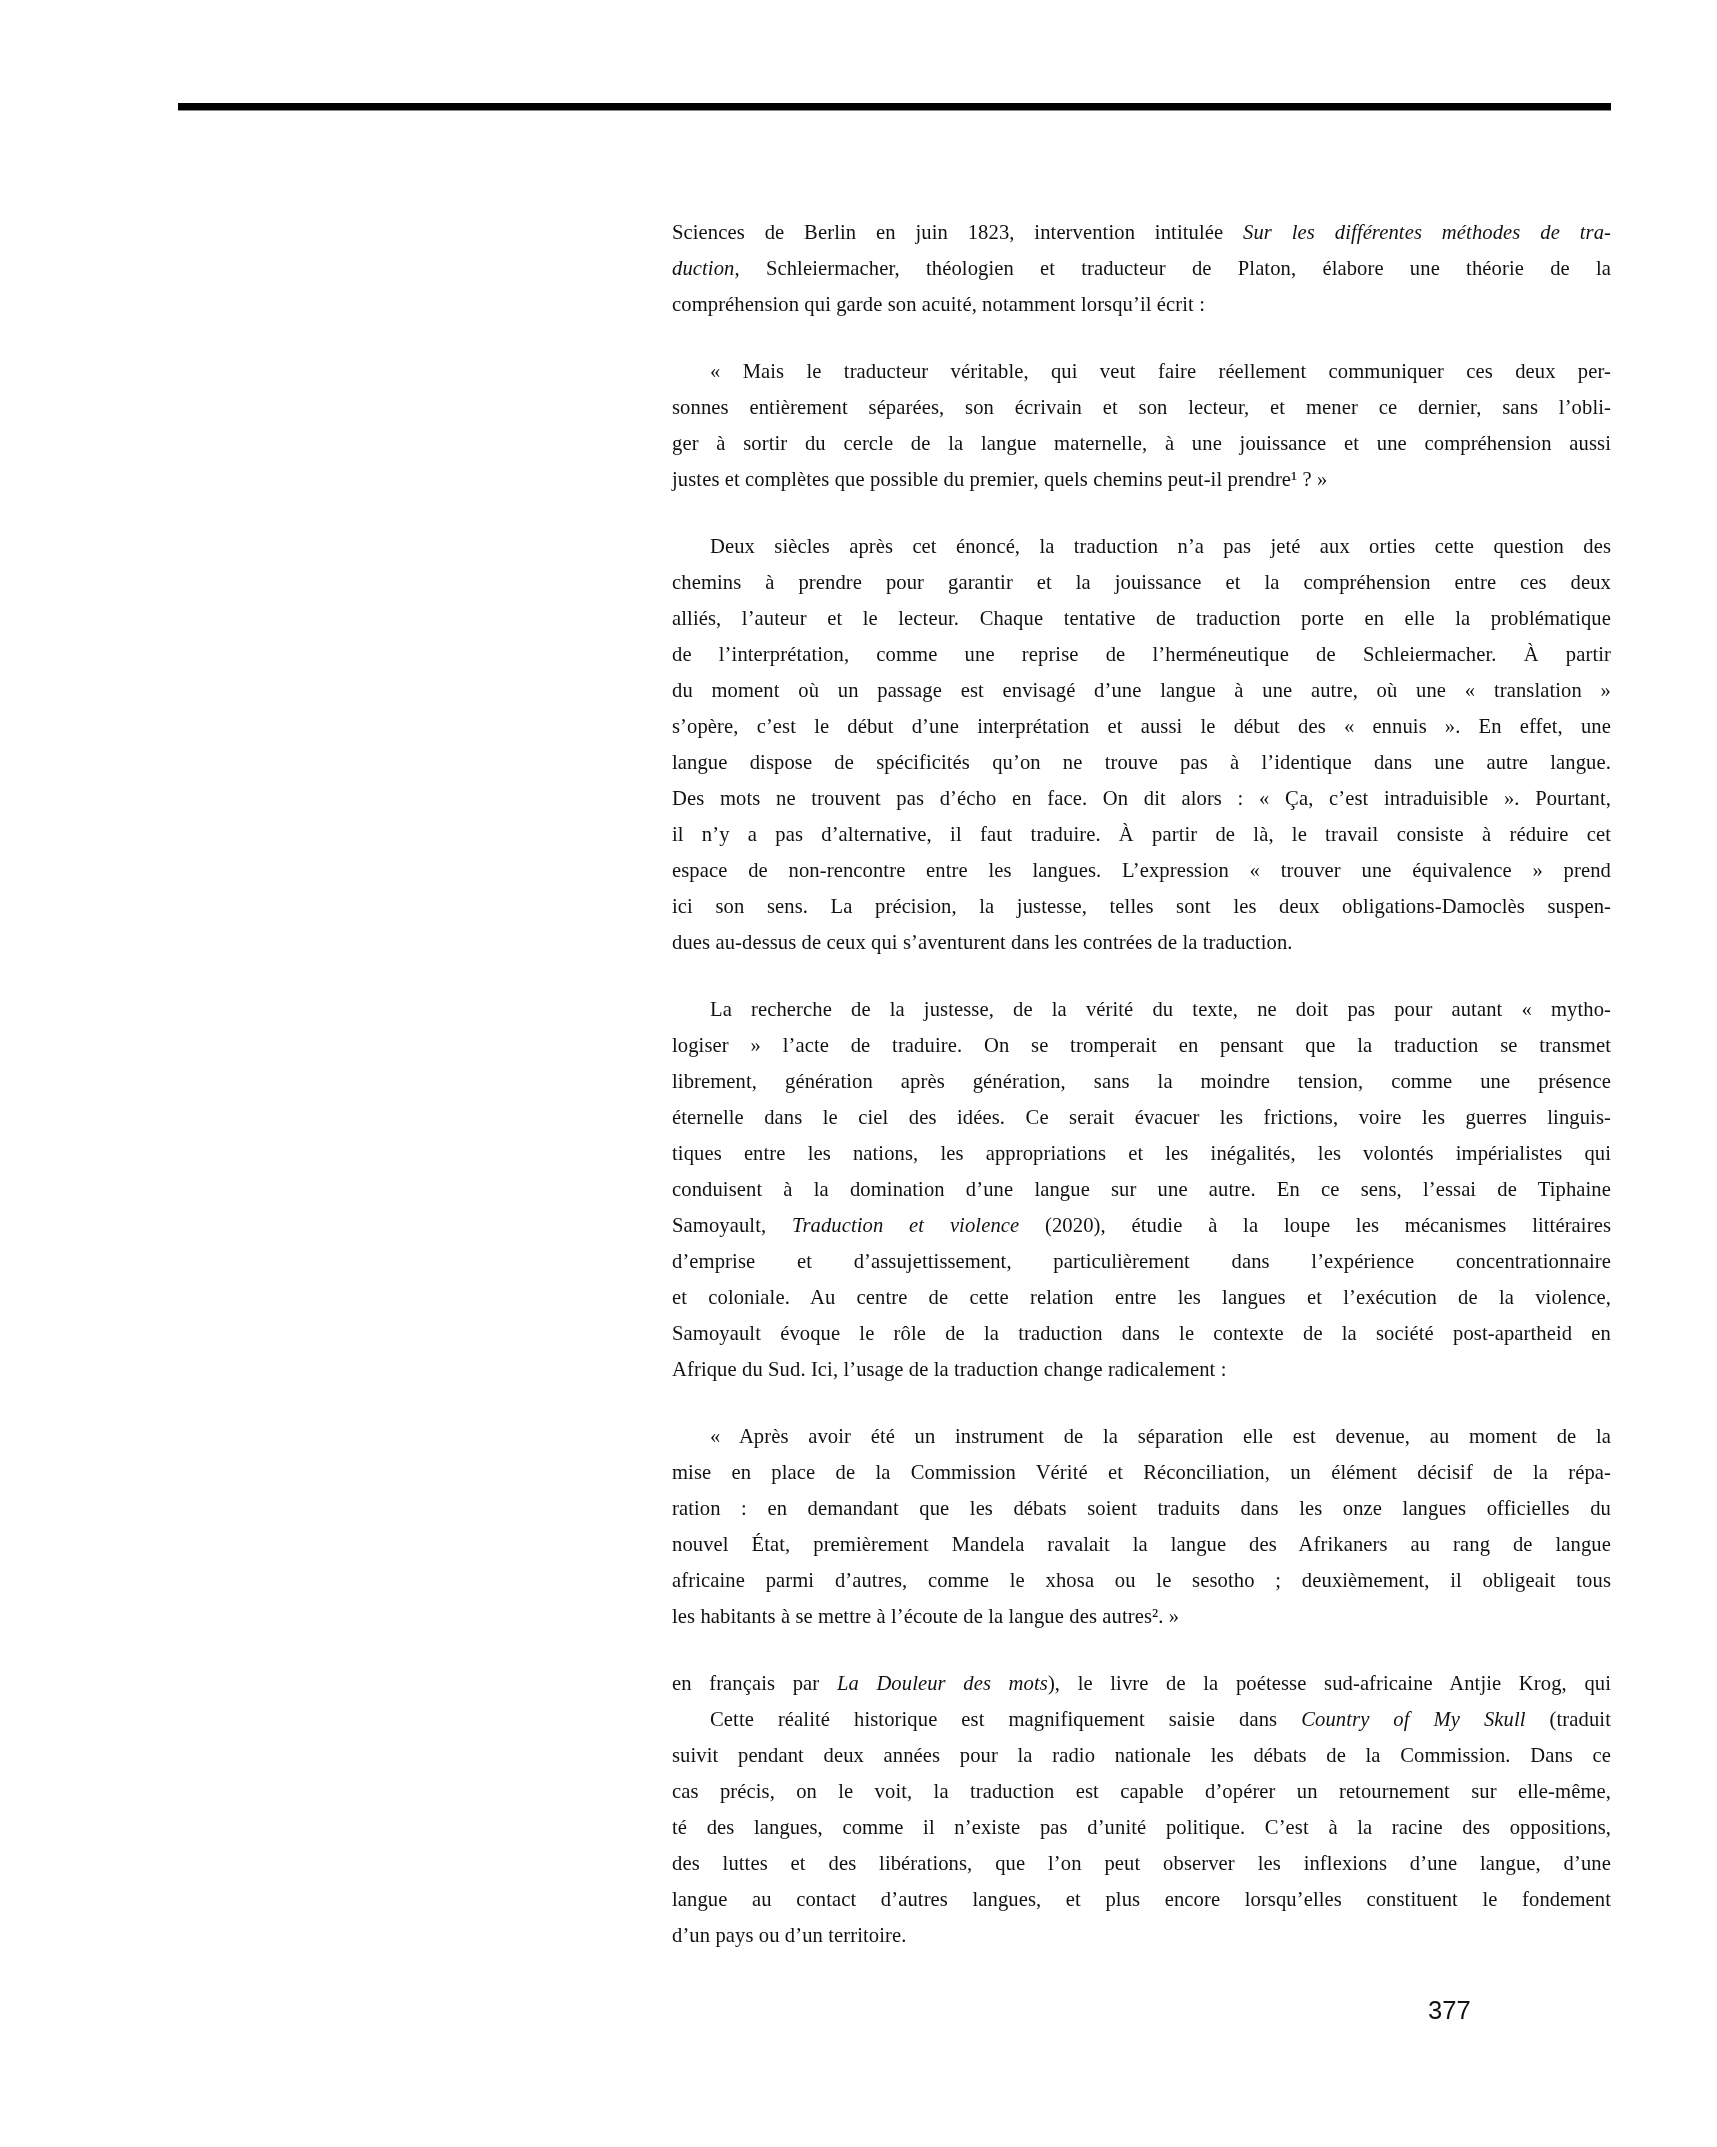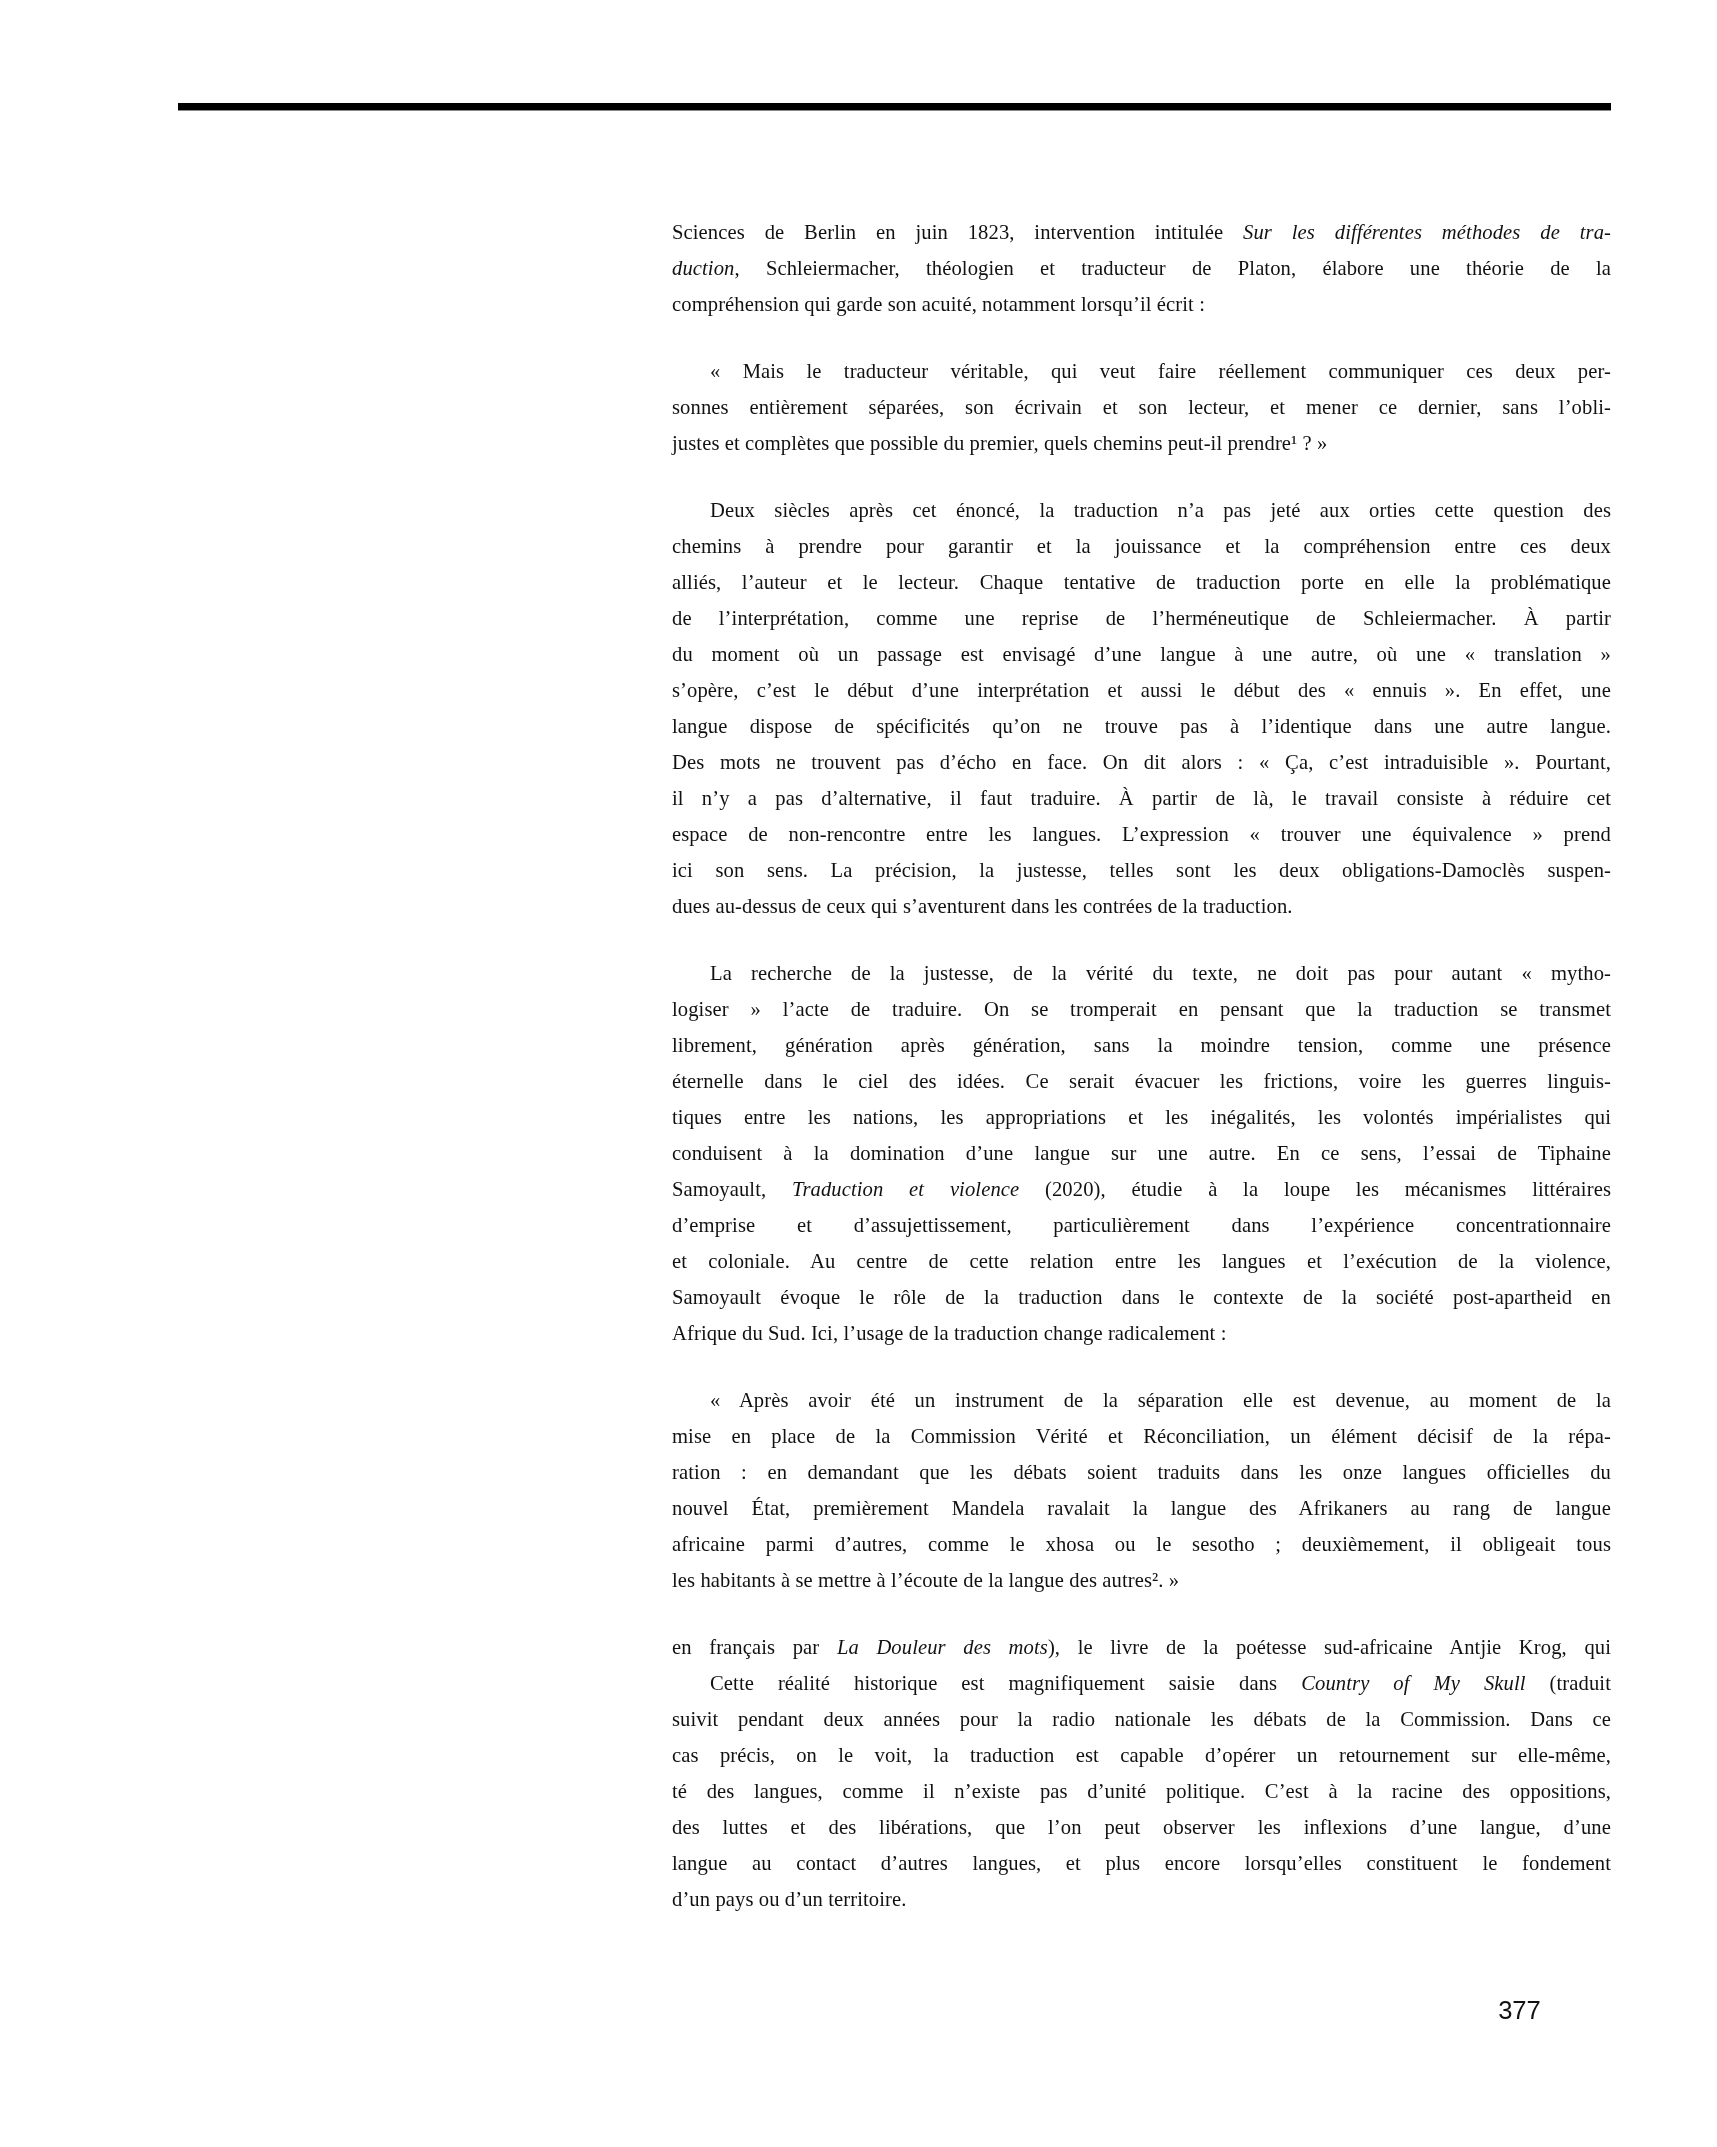--- a/index.html
+++ b/index.html
@@ -48,41 +48,42 @@
   }
   .line.indent {
     text-indent: 38px;
   }
   .line i { font-style: italic; }
   .page-number {
     position: absolute;
     top: 1997px;
     right: 107px;
     width: 183px;
-    text-align: center;
+    text-align: left;
     font-family: "Liberation Sans", sans-serif;
     font-size: 25.6px;
     line-height: 27.4px;
     color: #111111;
   }
 </style>
 </head>
 <body>
 
 <div class="page">
   <div class="top-rule"></div>
   <div class="text-column">
       <div class="paragraph">
         <div class="line"><span>Sciences de Berlin en juin 1823, intervention intitulée </span><i>Sur les différentes méthodes de tra-</i></div>
         <div class="line"><i>duction</i><span>, Schleiermacher, théologien et traducteur de Platon, élabore une théorie de la</span></div>
         <div class="line last"><span>compréhension qui garde son acuité, notamment lorsqu’il écrit :</span></div>
       </div>
       <div class="paragraph">
         <div class="line indent"><span>« Mais le traducteur véritable, qui veut faire réellement communiquer ces deux per-</span></div>
         <div class="line"><span>sonnes entièrement séparées, son écrivain et son lecteur, et mener ce dernier, sans l’obli-</span></div>
+        <div class="line"><span>ger à sortir du cercle de la langue maternelle, à une jouissance et une compréhension aussi</span></div>
         <div class="line last"><span>justes et complètes que possible du premier, quels chemins peut-il prendre¹ ? »</span></div>
       </div>
       <div class="paragraph">
         <div class="line indent"><span>Deux siècles après cet énoncé, la traduction n’a pas jeté aux orties cette question des</span></div>
         <div class="line"><span>chemins à prendre pour garantir et la jouissance et la compréhension entre ces deux</span></div>
         <div class="line"><span>alliés, l’auteur et le lecteur. Chaque tentative de traduction porte en elle la problématique</span></div>
         <div class="line"><span>de l’interprétation, comme une reprise de l’herméneutique de Schleiermacher. À partir</span></div>
         <div class="line"><span>du moment où un passage est envisagé d’une langue à une autre, où une « translation »</span></div>
         <div class="line"><span>s’opère, c’est le début d’une interprétation et aussi le début des « ennuis ». En effet, une</span></div>
         <div class="line"><span>langue dispose de spécificités qu’on ne trouve pas à l’identique dans une autre langue.</span></div>

